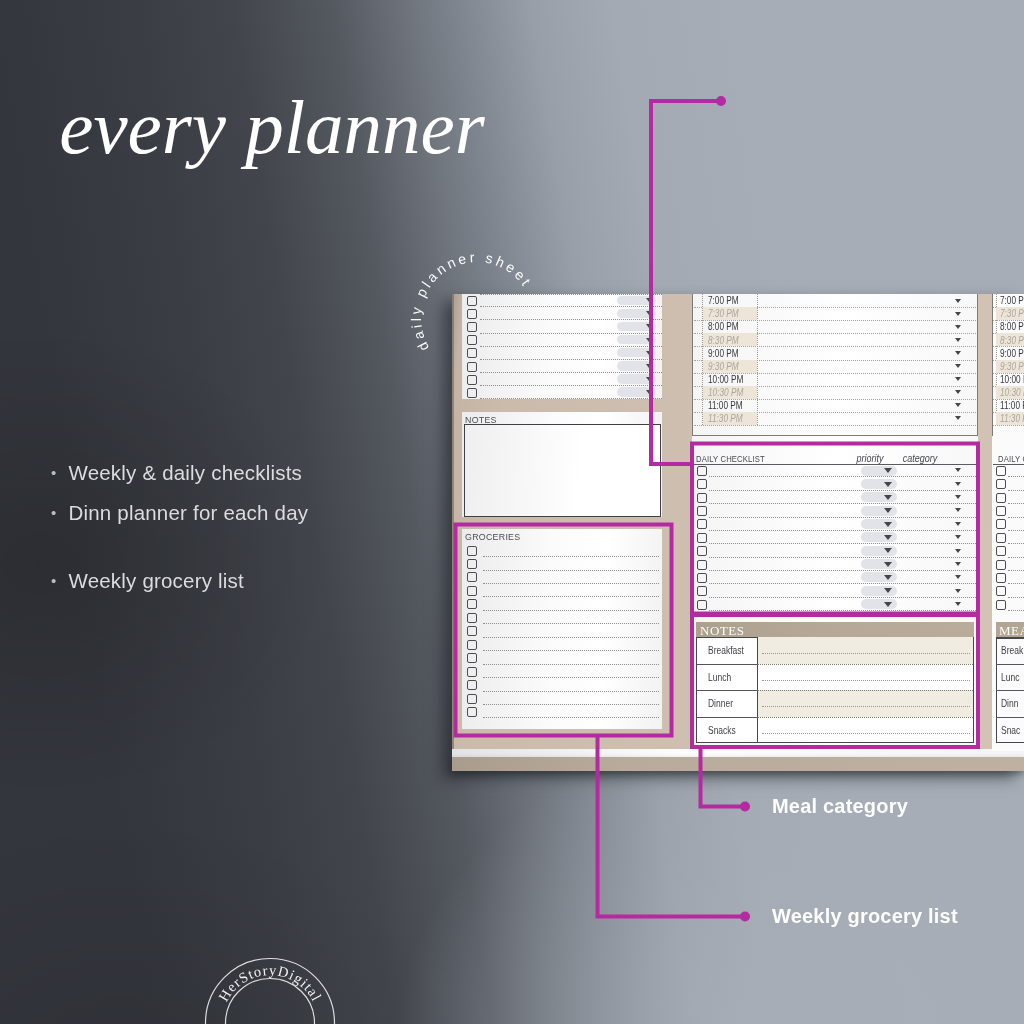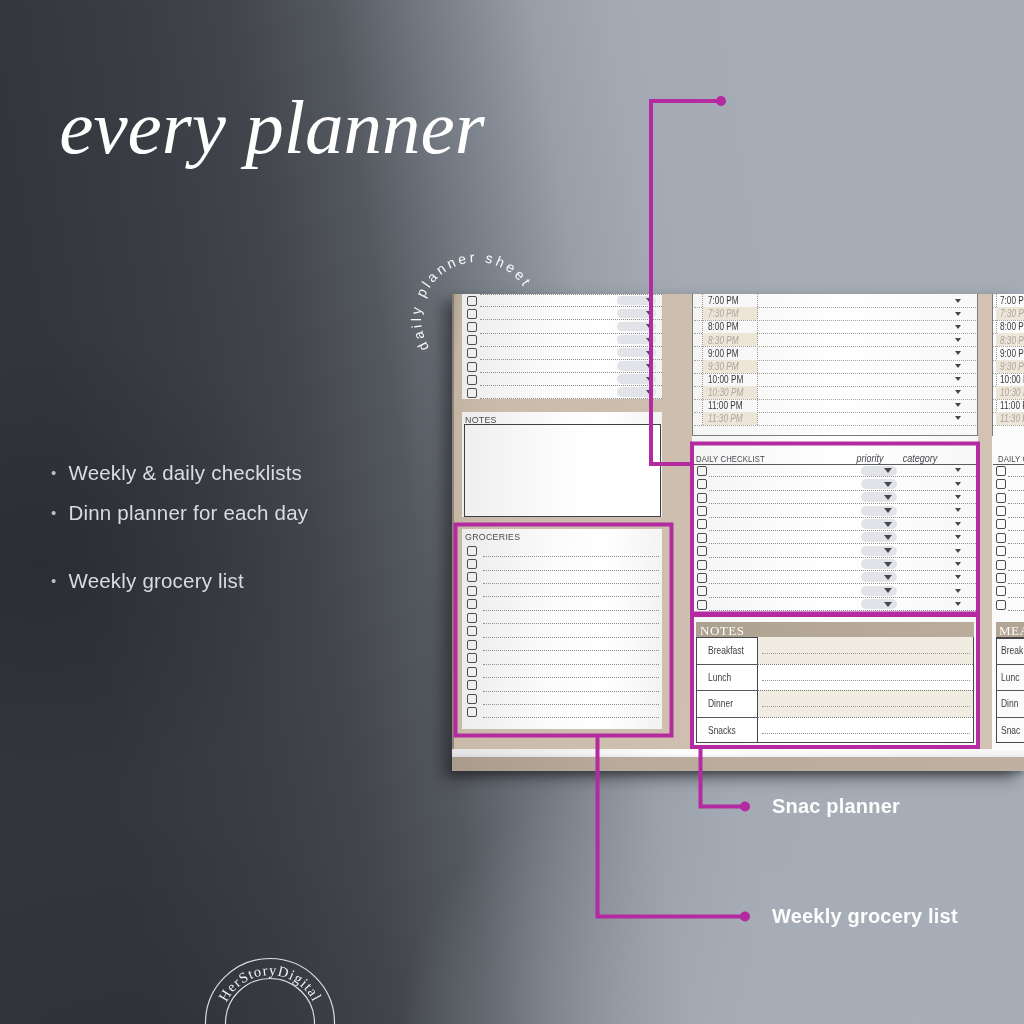--- a/index.html
+++ b/index.html
@@ -340,15 +340,15 @@
   </g>
   <defs>
         <path id="wmp" d="M 224.9 1006.6 A 48 48 0 0 1 315.1 1006.6"></path>
       </defs>
   <text fill="#eef0f3" font-family="Liberation Serif, serif" font-size="14.5" letter-spacing="1" text-rendering="geometricPrecision">
     <textPath href="#wmp" startOffset="50%" text-anchor="middle">HerStoryDigital</textPath>
   </text>
 </svg>
 
 
-<div class="abs" style="left:772px;top:795px;color:#fdfdfd;font-size:20px;font-weight:bold;letter-spacing:0.2px;">Snac planner</div>
+<div class="abs" style="left:772px;top:795px;color:#fdfdfd;font-size:20px;font-weight:bold;letter-spacing:0.2px;">Meal category</div>
 
 <div class="abs" style="left:772px;top:905px;color:#fdfdfd;font-size:20px;font-weight:bold;letter-spacing:0.2px;">Weekly grocery list</div>
 </div>
 </body></html>

